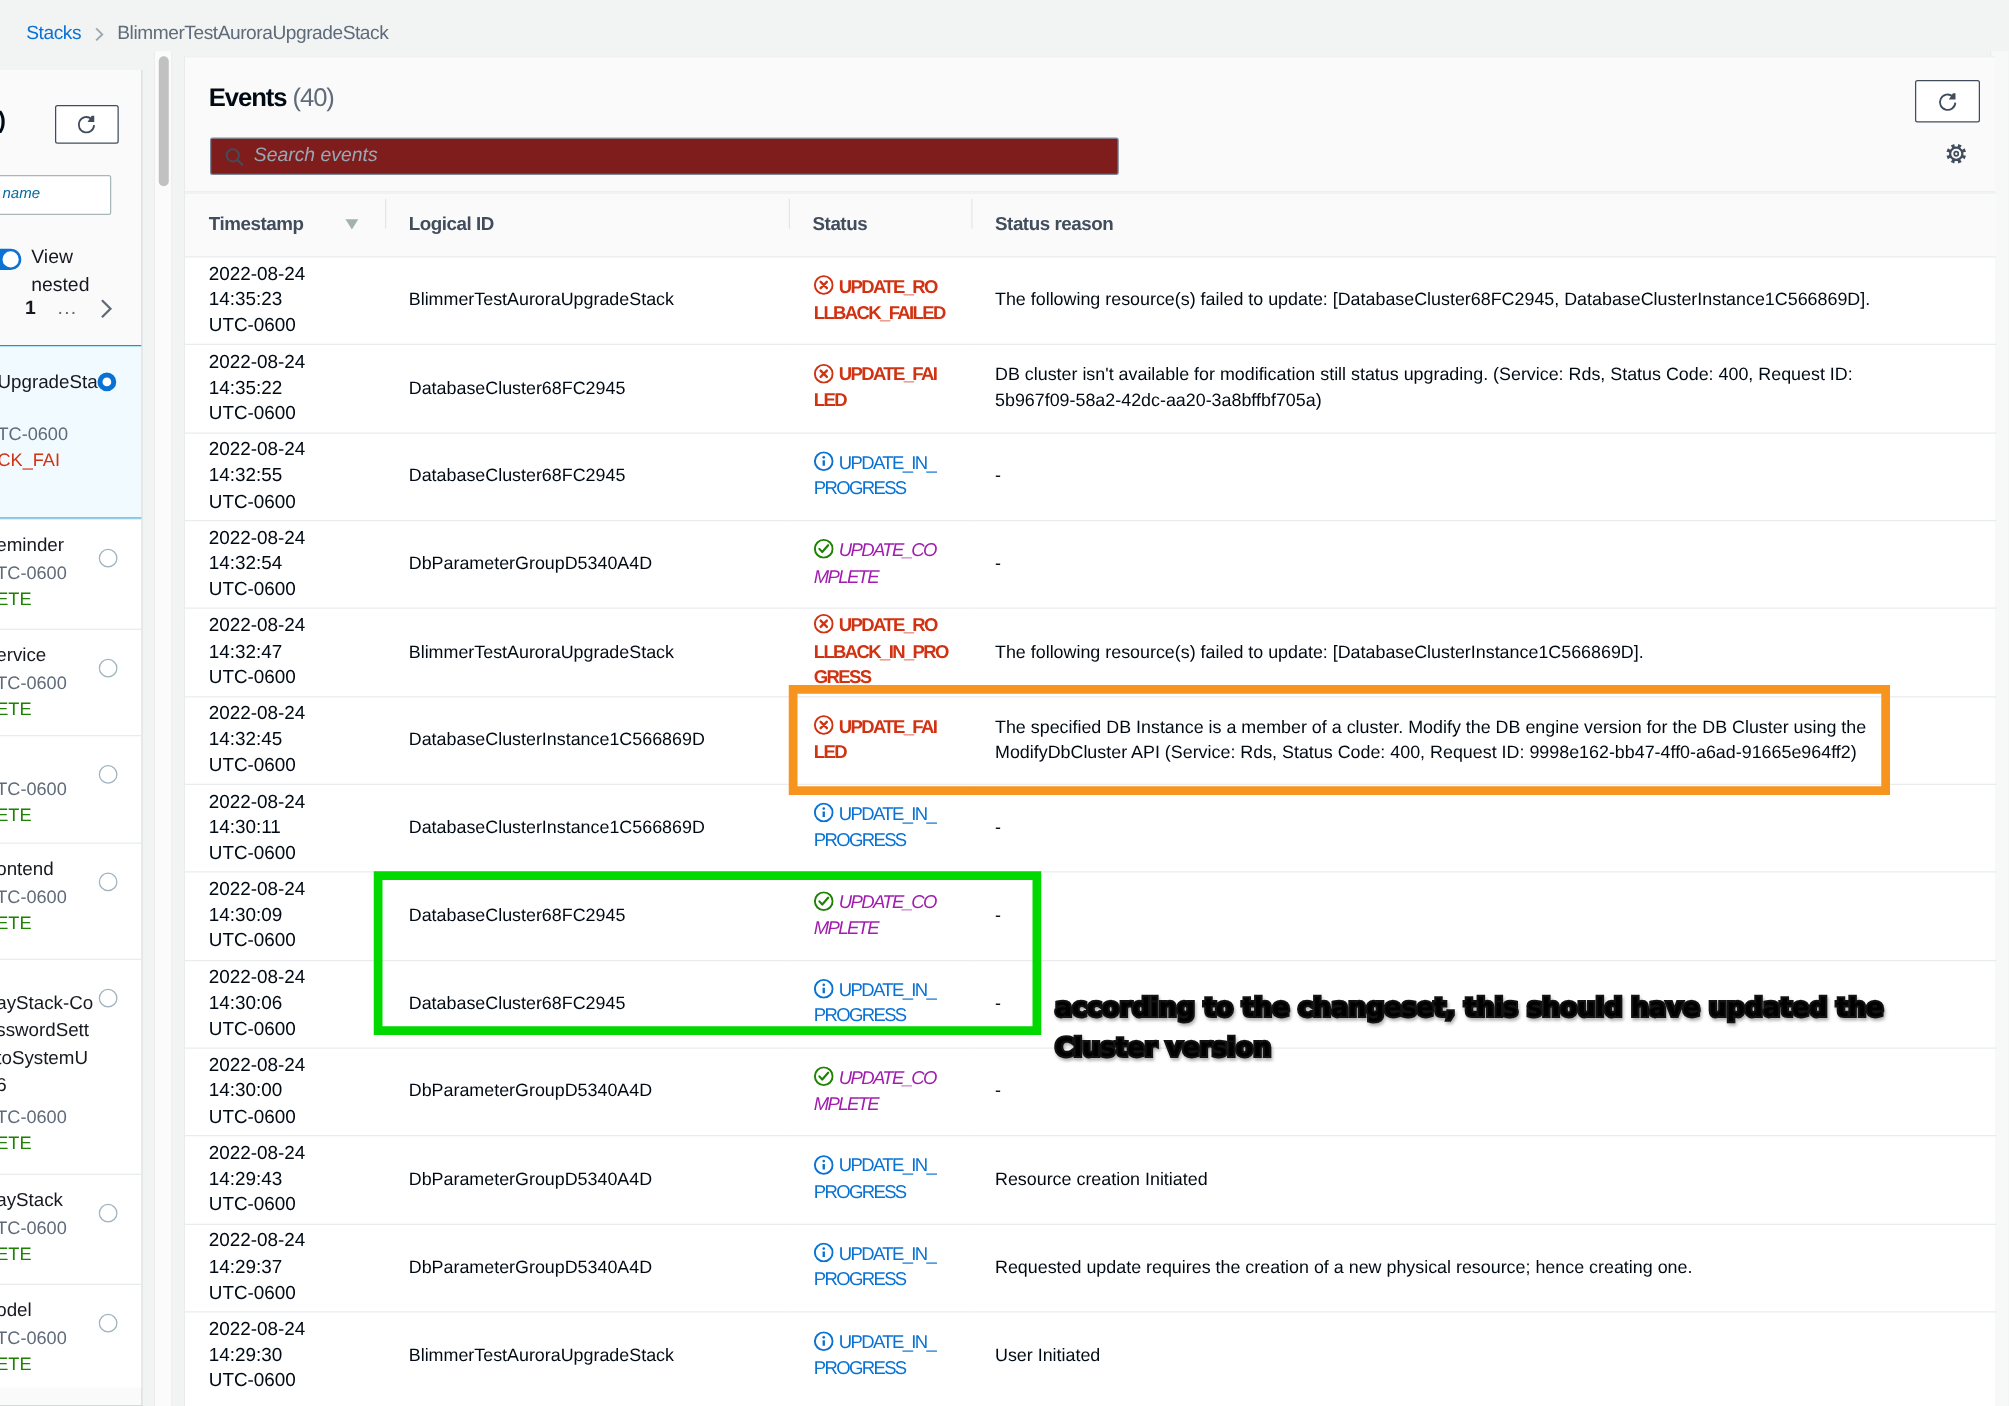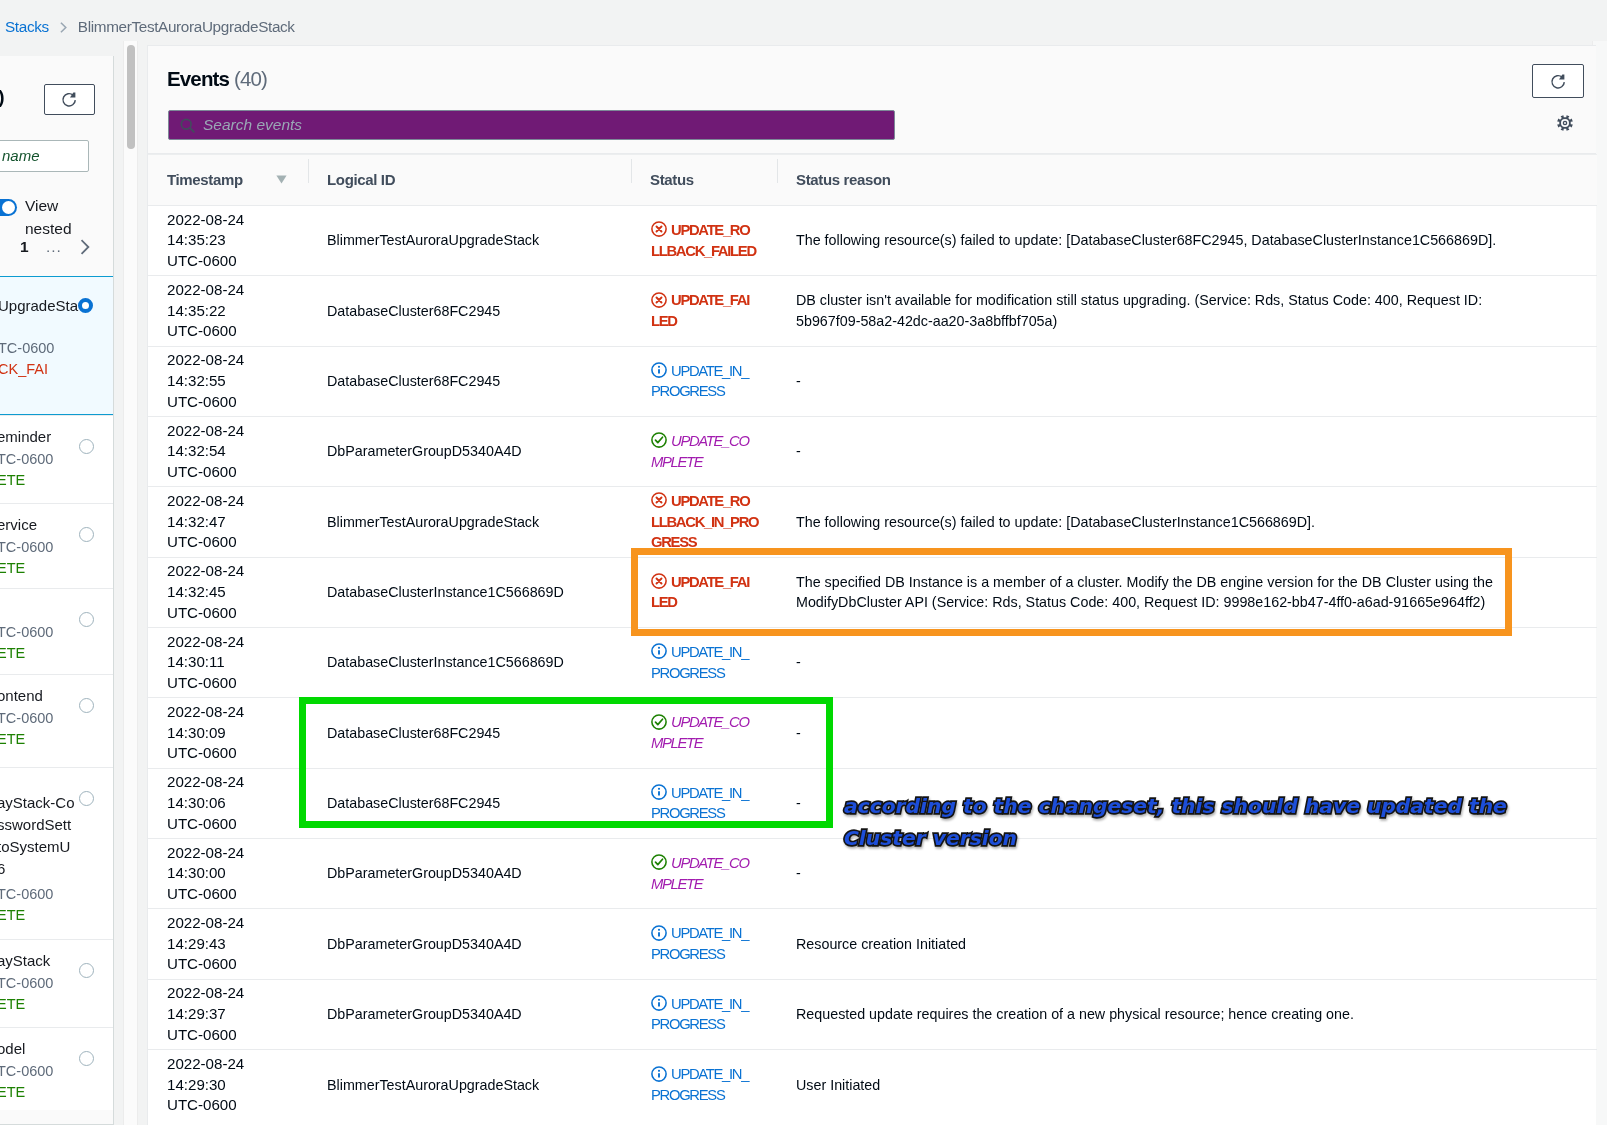--- a/index.html
+++ b/index.html
@@ -2,35 +2,35 @@
 <html><head>
 <meta charset="utf-8">
 <style>
   html,body{margin:0;padding:0;}
   body{width:1607px;height:1125px;overflow:hidden;background:#f2f3f3;
        font-family:"Liberation Sans",sans-serif;-webkit-font-smoothing:antialiased;}
   #root{position:relative;width:1607px;height:1125px;overflow:hidden;will-change:transform;}
 
   
   .crumbbar{position:absolute;left:0;top:0;width:1607px;height:56px;background:#f2f3f3;}
-  .crumbs{position:absolute;left:0;top:18px;display:flex;align-items:center;gap:0;}
+  .crumbs{position:absolute;left:16px;top:18px;display:flex;align-items:center;gap:0;}
   .crumb-link{font-size:15.3px;color:#0972d3;padding-left:5px;cursor:pointer;letter-spacing:-0.35px;}
   .crumb-sep{width:29px;text-align:center;color:#9ba7b6;font-size:14px;line-height:0;}
   .crumb-cur{font-size:15.3px;color:#5f6b7a;letter-spacing:-0.35px;}
 
   
   .sidebar{position:absolute;left:-120px;top:56px;width:234px;height:1069px;
            background:#fafafa;border:1px solid #d5dbdb;border-top:none;box-sizing:border-box;overflow:hidden;}
   .sb-head{position:relative;height:78px;}
   .sb-title{position:absolute;left:111px;top:30px;font-size:19px;font-weight:bold;color:#000a14;}
   .sb-refresh{position:absolute;left:163px;top:28px;width:49px;height:29px;border:1px solid #414d5c;
        border-radius:2px;background:#fff;display:flex;align-items:center;justify-content:center;cursor:pointer;}
   .sb-search{position:absolute;left:6px;top:84px;width:202px;height:32px;border:1px solid #aab7b8;
        border-radius:2px;background:#fff;box-sizing:border-box;}
-  .sb-search-ph{position:absolute;left:114px;top:6px;font-size:15px;color:#14532d;font-style:italic;}
+  .sb-search-ph{position:absolute;left:114px;top:6px;font-size:12px;color:#0369a1;font-style:italic;}
   .sb-controls{position:absolute;left:0;top:130px;width:234px;height:90px;}
   .toggle{position:absolute;left:102px;top:13px;width:34px;height:17px;border-radius:9px;background:#0972d3;}
   .toggle-knob{position:absolute;left:19px;top:2px;width:13px;height:13px;border-radius:50%;background:#fff;}
   .toggle-label{position:absolute;left:144px;top:9px;width:62px;font-size:15.5px;color:#16191f;line-height:22.5px;}
   .pg-num{position:absolute;left:139px;top:52px;font-size:15.5px;font-weight:bold;color:#16191f;}
   .pg-dots{position:absolute;left:165px;top:52px;font-size:15.5px;color:#5f6b7a;letter-spacing:1px;}
   .pg-next{position:absolute;left:195px;top:52px;}
 
   .stacklist{position:absolute;left:0;top:0;width:234px;}
   .stackrow{position:absolute;left:0;width:234px;box-sizing:border-box;border-top:1px solid #e9ebed;background:#fff;}
@@ -48,21 +48,21 @@
   .vscroll{position:absolute;left:123px;top:41px;width:15px;height:1084px;background:#fbfbfb;
            border-left:1px solid #ececec;border-right:1px solid #ececec;box-sizing:border-box;}
   .vscroll-thumb{position:absolute;left:3px;top:4px;width:8px;height:104px;border-radius:4px;background:#c1c1c1;}
 
   
   .main{position:absolute;left:147px;top:45px;width:1449px;height:1080px;background:#fff;
         border:1px solid #e9ebed;border-right:none;border-bottom:none;box-sizing:border-box;}
   .main-head{position:relative;height:108px;background:#fafafa;border-bottom:1px solid #e9ebed;box-sizing:border-box;}
   .ev-title{position:absolute;left:19px;top:21px;font-size:20.5px;font-weight:bold;color:#000a14;letter-spacing:-0.85px;}
   .ev-count{font-weight:normal;color:#5f6b7a;font-size:20.5px;letter-spacing:-0.85px;}
-  .searchbox{position:absolute;left:20px;top:64px;width:727px;height:30px;background:#701a75;
+  .searchbox{position:absolute;left:20px;top:64px;width:727px;height:30px;background:#7f1d1d;
          border:1px solid #7d8998;border-radius:2px;box-sizing:border-box;}
   .searchbox .sicon{position:absolute;left:10px;top:6px;}
   .search-ph{position:absolute;left:34px;top:5px;font-size:15.5px;font-style:italic;color:#9aa7b5;}
   .refresh-btn{position:absolute;left:1384px;top:18px;width:50px;height:32px;border:1px solid #414d5c;
       border-radius:2px;background:#fff;display:flex;align-items:center;justify-content:center;cursor:pointer;}
   .gear-btn{position:absolute;left:1408px;top:68px;width:18px;height:18px;line-height:0;cursor:pointer;}
 
   
   table.ev{width:100%;border-collapse:collapse;table-layout:fixed;}
   table.ev thead th{background:#fafafa;height:50px;padding:0;font-size:15px;font-weight:bold;color:#414d5c;letter-spacing:-0.35px;
@@ -86,21 +86,21 @@
   table.ev tbody td.st-green{color:#a21caf;font-style:italic;}
   table.ev tbody td.st-blue{color:#0972d3;}
 
   
   .anno-box{position:absolute;box-sizing:border-box;pointer-events:none;}
   .anno-text{position:absolute;font-family:"DejaVu Sans",sans-serif;font-weight:bold;font-size:20.25px;
       line-height:32.2px;letter-spacing:0px;
       -webkit-text-stroke:3.3px #131313;paint-order:stroke fill;white-space:pre-line;
       filter:drop-shadow(1.5px 2px 1.2px rgba(0,0,0,0.30));}
   .anno-orange{color:#F7941E;}
-  .anno-green{color:#1d4ed8;font-style:italic;}
+  .anno-green{color:#000000;}
 </style>
 </head>
 <body>
 
 <div id="root">
     <div class="crumbbar">
   <div class="crumbs">
     <span class="crumb-link">Stacks</span>
     <span class="crumb-sep"><svg width="13" height="13" viewBox="0 0 16 16" fill="none">
             <path d="M5.5 2.8 L10.8 8 L5.5 13.2" stroke="#9aa7b3" stroke-width="1.9" stroke-linecap="square"></path>

